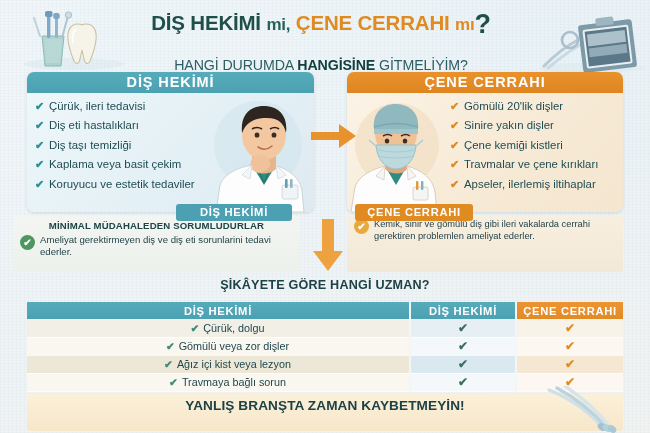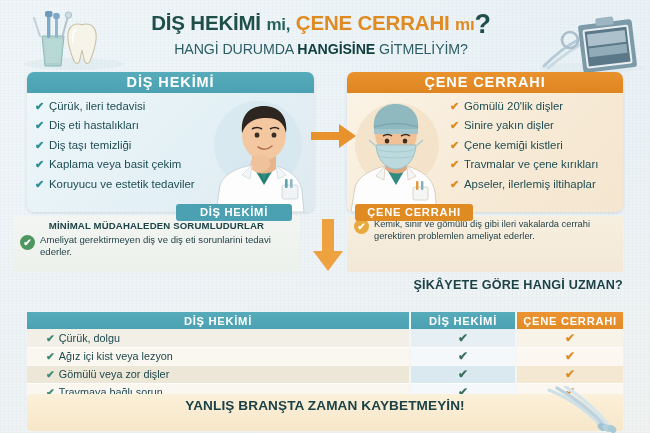--- a/index.html
+++ b/index.html
@@ -35,21 +35,21 @@
   .title-main {
     font-size: 20.5px; font-weight: bold; letter-spacing: -.2px; line-height: 1.05;
     white-space: nowrap;
   }
   .t-dark { color: #1f4f4a; }
   .t-light { color: #27635c; font-size: 17px; }
   .t-orange { color: #e08a22; }
   .t-orange-sm { color: #e08a22; font-size: 17px; }
   .qmark { color: #1f4f4a; font-size: 27px; font-weight: bold; vertical-align: -3px; }
   .title-sub {
-    margin-top: 3px; font-size: 14.2px; color: #2c5e64; letter-spacing: -.1px;
+    margin-top: 19px; font-size: 14.2px; color: #2c5e64; letter-spacing: -.1px;
     white-space: nowrap;
   }
   .title-sub b { color: #12403f; }
 
   
   .art { position: absolute; z-index: 2; }
   .art-left  { left: 18px;  top: 6px;  width: 112px; height: 66px; }
   .art-right { left: 536px; top: 6px;  width: 112px; height: 68px; }
 
   
@@ -114,36 +114,36 @@
     color: #fff; font-size: 10px; font-weight: bold; margin-right: 5px; margin-top: 1px;
   }
   .circ-green  { background: #4e9660; }
   .circ-orange { background: #e8a93e; }
   .desc-text { flex: 1 1 auto; font-size: 9.6px; color: #26444a; line-height: 1.3; }
   .desc-right .desc-text { font-size: 9.3px; }
 
   
   .table-wrap { position: absolute; z-index: 3; left: 27px; top: 278px; width: 596px; }
   .table-title {
-    text-align: right; font-weight: bold; font-size: 12.6px; color: #1c4247;
-    letter-spacing: .2px; padding-bottom: 20px;
+    text-align: center; font-weight: bold; font-size: 12.6px; color: #1c4247;
+    letter-spacing: .2px; padding-bottom: 10px;
   }
   table { border-collapse: collapse; width: 596px; table-layout: fixed; }
   thead th {
     height: 17px; color: #fff; font-size: 11.2px; font-weight: bold; letter-spacing: .7px;
     text-align: center; border-right: 2px solid #f4f6f5;
   }
   .th-complaint { background: linear-gradient(180deg,#57acbb 0%,#4ba0b2 100%); }
   .th-dentist   { background: linear-gradient(180deg,#57acbb 0%,#4ba0b2 100%); }
   .th-surgeon   { background: linear-gradient(180deg,#ec9433 0%,#e28a24 100%); border-right: none; }
   tbody td {
     height: 18px; font-size: 10.8px; color: #1e474d;
     border-right: 2px solid #f4f6f5; border-bottom: 1px solid rgba(255,255,255,.75);
   }
-  td.c-complaint { padding-left: 19px; }
+  td.c-complaint { padding-left: 19px; text-align: center; }
   td.c-dentist, td.c-surgeon { text-align: center; font-size: 12px; font-weight: bold; }
   td.c-surgeon { border-right: none; }
   tbody tr:nth-child(odd)  .c-complaint { background: #f1efe6; }
   tbody tr:nth-child(even) .c-complaint { background: #faf7f0; }
   tbody tr:nth-child(odd)  .c-dentist   { background: #e6f0f4; }
   tbody tr:nth-child(even) .c-dentist   { background: #f4f8fa; }
   tbody tr:nth-child(odd)  .c-surgeon   { background: #f8f3e9; }
   tbody tr:nth-child(even) .c-surgeon   { background: #fcf8f1; }
   tbody tr:nth-child(3) .c-complaint { background: #ece7d6; }
   tbody tr:nth-child(3) .c-dentist   { background: #dae9ef; }
@@ -382,26 +382,26 @@
           <th class="th-surgeon">ÇENE CERRAHI</th>
         </tr>
       </thead>
       <tbody>
         <tr>
           <td class="c-complaint"><span class="rowchk">✔</span><span>Çürük, dolgu</span></td>
           <td class="c-dentist tick-teal">✔</td>
           <td class="c-surgeon tick-orange">✔</td>
         </tr>
         <tr>
-          <td class="c-complaint"><span class="rowchk">✔</span><span>Ağız içi kist veya lezyon</span></td>
+          <td class="c-complaint"><span class="rowchk">✔</span><span>Gömülü veya zor dişler</span></td>
           <td class="c-dentist tick-teal">✔</td>
           <td class="c-surgeon tick-orange">✔</td>
         </tr>
         <tr>
-          <td class="c-complaint"><span class="rowchk">✔</span><span>Gömülü veya zor dişler</span></td>
+          <td class="c-complaint"><span class="rowchk">✔</span><span>Ağız içi kist veya lezyon</span></td>
           <td class="c-dentist tick-teal">✔</td>
           <td class="c-surgeon tick-orange">✔</td>
         </tr>
         <tr>
           <td class="c-complaint"><span class="rowchk">✔</span><span>Travmaya bağlı sorun</span></td>
           <td class="c-dentist tick-teal">✔</td>
           <td class="c-surgeon tick-orange">✔</td>
         </tr>
       </tbody>
     </table>

